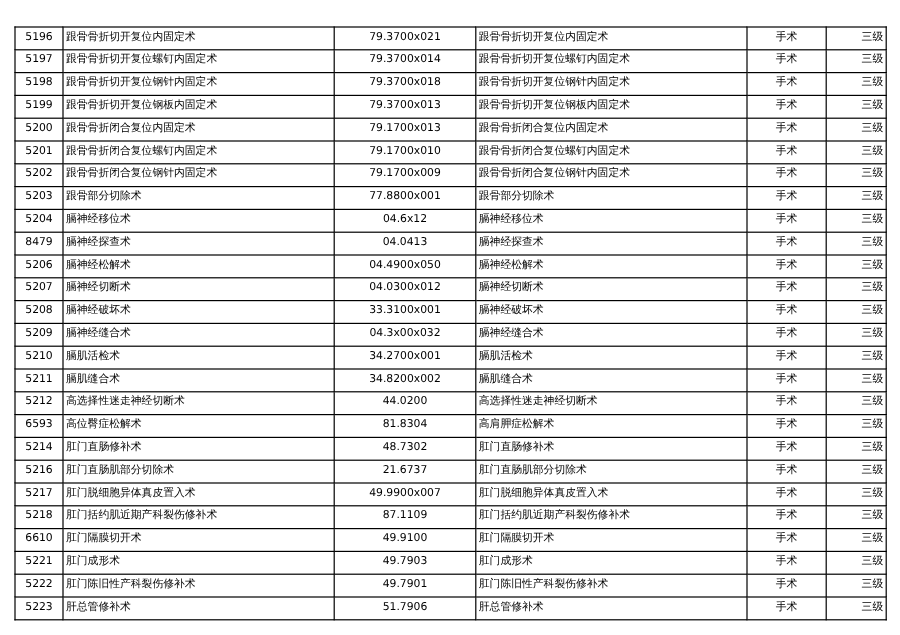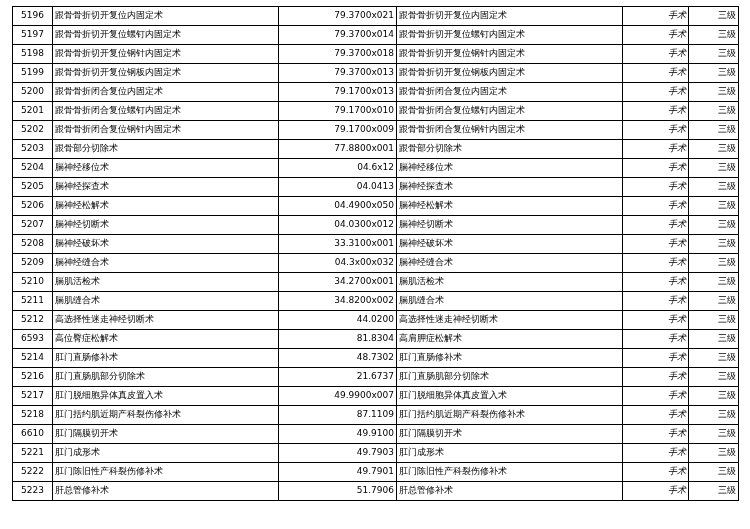--- a/index.html
+++ b/index.html
@@ -12,21 +12,21 @@
     height: 529px;
     font-family: "DejaVu Sans", "Liberation Sans", sans-serif;
     color: #000000;
     overflow: hidden;
   }
   .page {
     position: relative;
     width: 750px;
     height: 529px;
     box-sizing: border-box;
-    padding: 6px 12px 6px 12px;
+    padding: 22px 12px 6px 12px;
   }
   table.proc-table {
     border-collapse: collapse;
     table-layout: fixed;
     width: 726px;
     font-size: 9px;
     line-height: 1;
   }
   table.proc-table col.c-code   { width: 40px; }
   table.proc-table col.c-name   { width: 226px; }
@@ -38,23 +38,23 @@
   table.proc-table td {
     border: 1px solid #000000;
     padding: 1px 2px 2px 2px;
     height: 15px;
     vertical-align: middle;
     white-space: nowrap;
     overflow: hidden;
   }
   td.c-code { text-align: center; }
   td.c-name { text-align: left; }
-  td.c-icd { text-align: right; }
+  td.c-icd { text-align: center; }
   td.c-alt { text-align: left; }
-  td.c-type { text-align: right; font-style: italic; }
+  td.c-type { text-align: center; }
   td.c-level { text-align: right; }
 </style>
 </head>
 <body>
 
 <div class="page">
   <table class="proc-table">
     <colgroup>
       <col class="c-code">
       <col class="c-name">
@@ -130,21 +130,21 @@
         </tr>
         <tr>
           <td class="c-code">5204</td>
           <td class="c-name">膈神经移位术</td>
           <td class="c-icd">04.6x12</td>
           <td class="c-alt">膈神经移位术</td>
           <td class="c-type">手术</td>
           <td class="c-level">三级</td>
         </tr>
         <tr>
-          <td class="c-code">5205</td>
+          <td class="c-code">8479</td>
           <td class="c-name">膈神经探查术</td>
           <td class="c-icd">04.0413</td>
           <td class="c-alt">膈神经探查术</td>
           <td class="c-type">手术</td>
           <td class="c-level">三级</td>
         </tr>
         <tr>
           <td class="c-code">5206</td>
           <td class="c-name">膈神经松解术</td>
           <td class="c-icd">04.4900x050</td>

